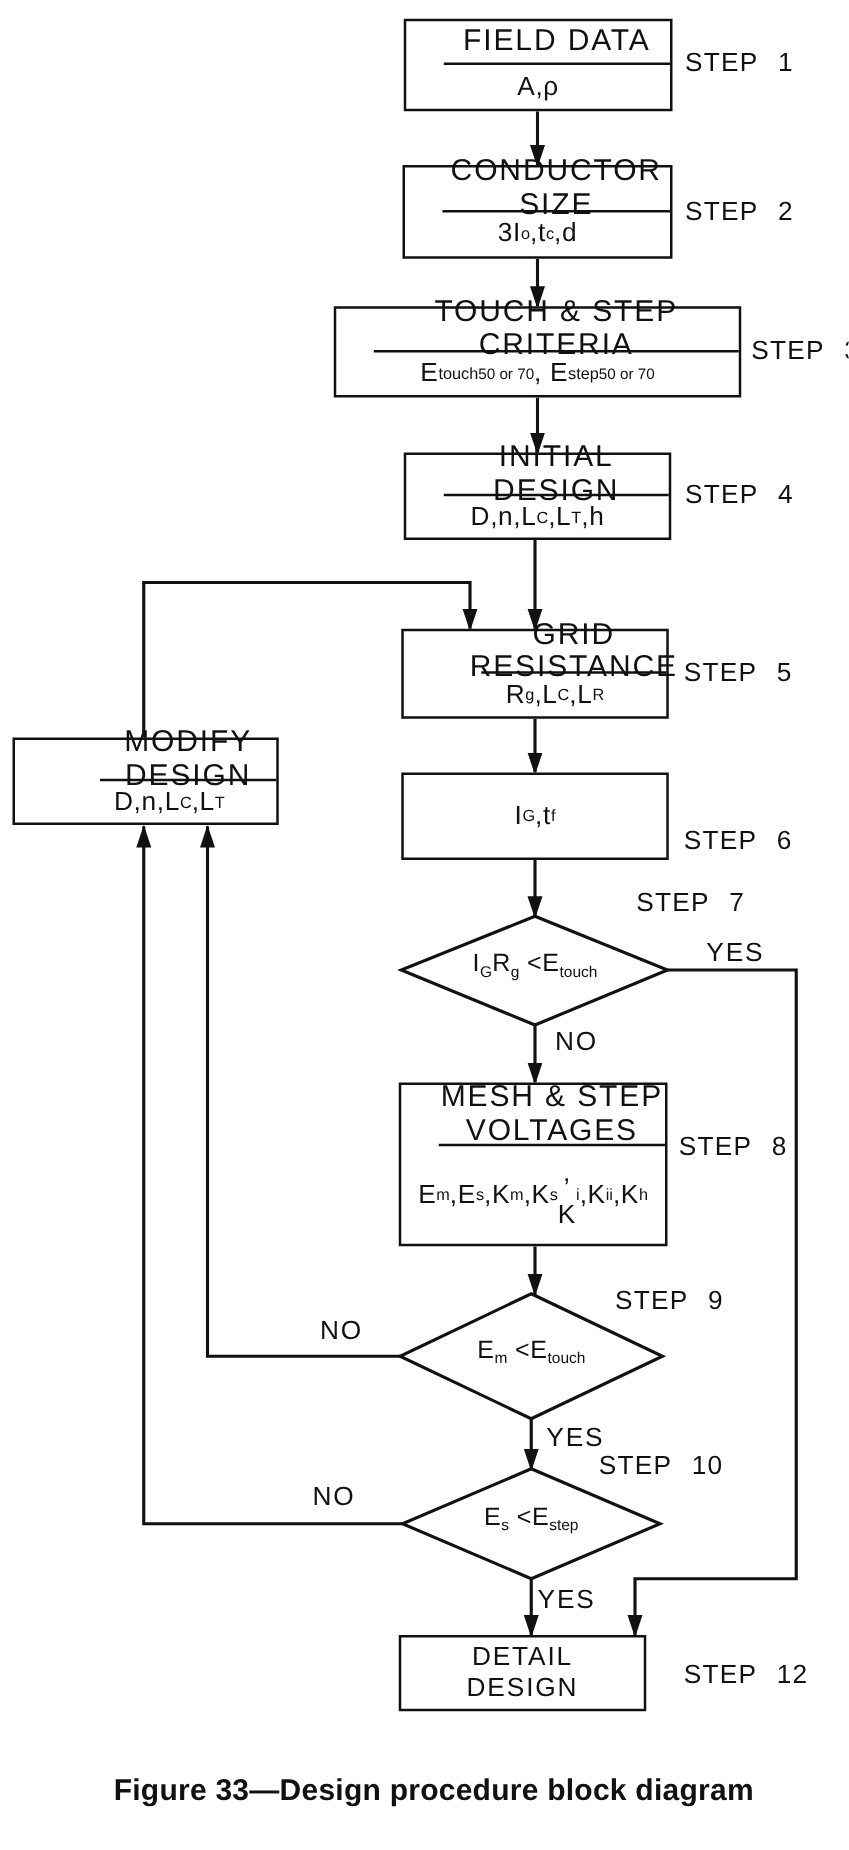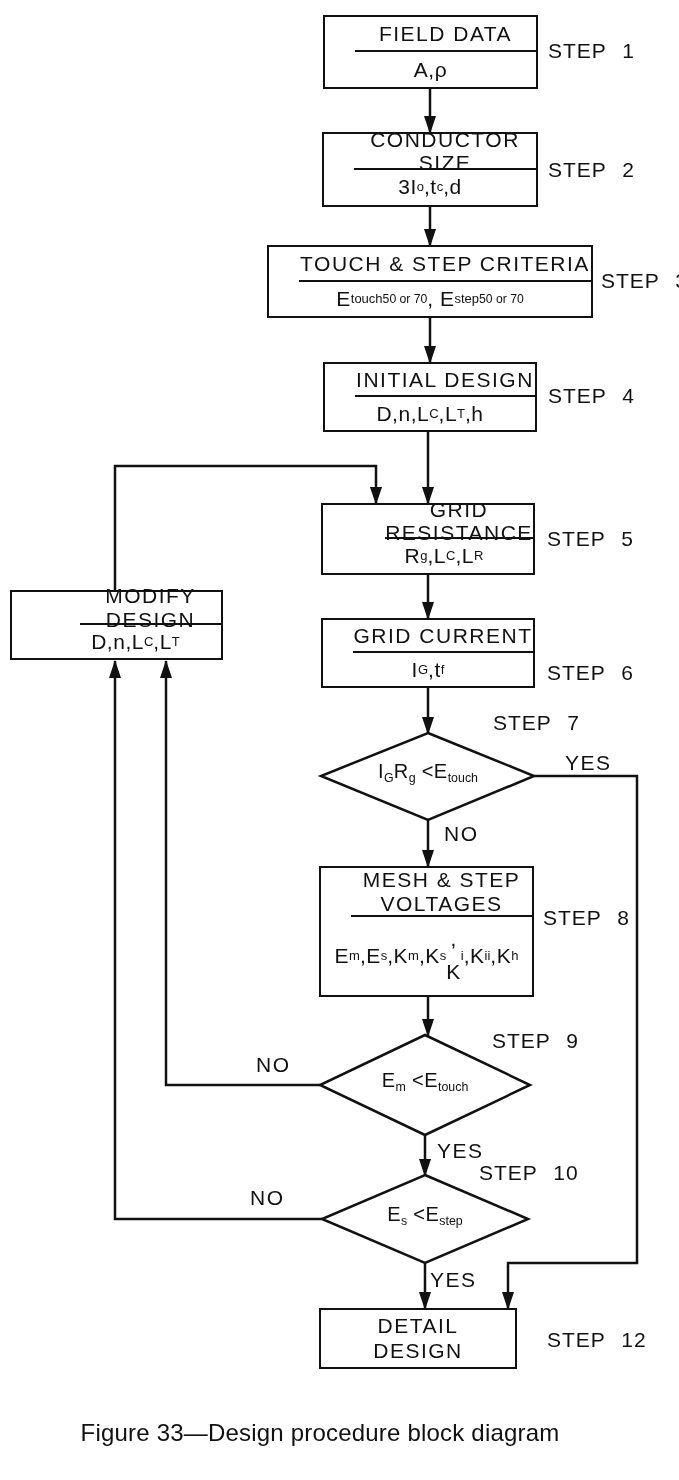--- a/index.html
+++ b/index.html
@@ -7,21 +7,21 @@
     position:relative;width:679px;height:1480px;background:#ffffff;
     font-family:"Liberation Sans",sans-serif;color:#111111;overflow:hidden;
   }
   .wires{position:absolute;left:0;top:0;width:679px;height:1480px;}
   .box{
     position:absolute;border:2.5px solid #111;background:#fff;
     box-sizing:border-box;display:flex;flex-direction:column;text-align:center;
   }
   .box .title{
     border-bottom:2.5px solid #111;display:flex;align-items:center;justify-content:center;
-    font-size:21px;letter-spacing:1.5px;white-space:pre-line;line-height:1.1;height:50%;
+    font-size:24px;letter-spacing:1.5px;white-space:pre-line;line-height:1.1;height:50%;
     box-sizing:border-box;
     margin-left:30px;
   }
   .box .formula{
     flex:1;display:flex;align-items:center;justify-content:center;
     font-size:21px;letter-spacing:0.5px;
   }
   .box.single{justify-content:center;}
   .box.single .title-only{
     display:flex;align-items:center;justify-content:center;
@@ -34,21 +34,21 @@
   .steplabel{
     position:absolute;font-size:21px;letter-spacing:1px;word-spacing:9px;
     white-space:nowrap;
   }
   .flowlabel{position:absolute;font-size:21px;letter-spacing:1.5px;white-space:nowrap;}
   .dtext{
     position:absolute;text-align:center;font-size:20px;letter-spacing:0.5px;
   }
   .caption{
     position:absolute;left:0;top:1419px;width:640px;text-align:center;
-    font-weight:normal;font-size:24px;letter-spacing:0.2px;
+    font-weight:bold;font-size:24px;letter-spacing:0.2px;padding-left:27px;
   }
 </style>
 </head>
 <body>
 
 <div class="canvas">
 
   <svg class="wires" viewBox="0 0 679 1480" xmlns="http://www.w3.org/2000/svg">
     <defs>
       <marker id="arr" markerUnits="userSpaceOnUse" markerWidth="20" markerHeight="14" refX="17" refY="6" orient="auto">
@@ -102,27 +102,26 @@
   </div>
   <div class="steplabel" style="left:548px;top:384px;">STEP 4</div>
 
   <div class="box" style="left:321px;top:503px;width:214px;height:72px;padding-left:32px;">
     <div class="title">GRID RESISTANCE</div>
     <div class="formula">R<sub>g</sub>,L<sub>C</sub>,L<sub>R</sub></div>
   </div>
   <div class="steplabel" style="left:547px;top:527px;">STEP 5</div>
 
   <div class="box" style="left:321px;top:618px;width:214px;height:70px;">
-    <div class="title">GRID CURRENT</div>
     <div class="formula">I<sub>G</sub>,t<sub>f</sub></div>
   </div>
   <div class="steplabel" style="left:547px;top:641px;margin-top:20px;">STEP 6</div>
 
   <div class="dtext" style="left:328px;top:760px;width:200px;">I<sub>G</sub>R<sub>g</sub> &lt;E<sub>touch</sub></div>
-  <div class="steplabel" style="left:493px;top:711px;">STEP 7</div>
+  <div class="steplabel" style="left:509px;top:711px;">STEP 7</div>
   <div class="flowlabel" style="left:565px;top:751px;">YES</div>
   <div class="flowlabel" style="left:444px;top:822px;">NO</div>
 
   <div class="box b8" style="left:319px;top:866px;width:215px;height:131px;">
     <div class="title">MESH &amp; STEP
 VOLTAGES</div>
     <div class="formula">E<sub>m</sub>,E<sub>s</sub>,K<sub>m</sub>,K<sub>s</sub>,<br>K<sub>i</sub>,K<sub>ii</sub>,K<sub>h</sub></div>
   </div>
   <div class="steplabel" style="left:543px;top:906px;">STEP 8</div>
 

